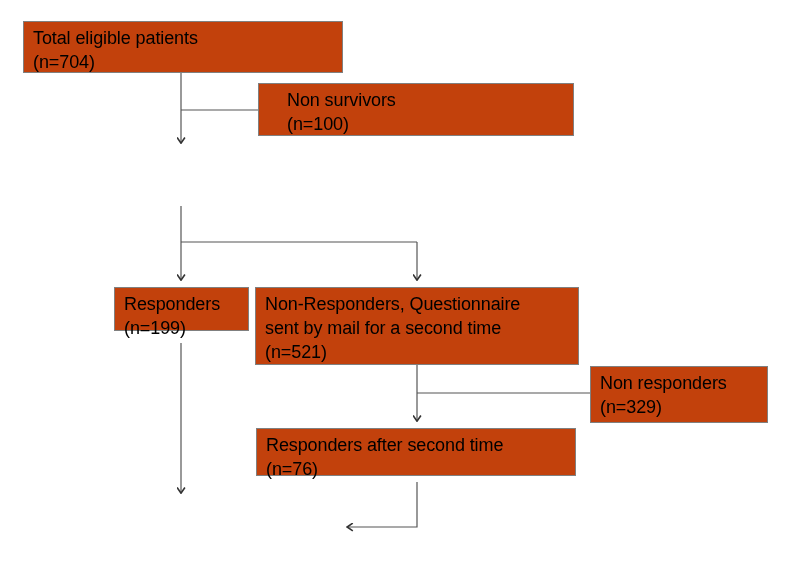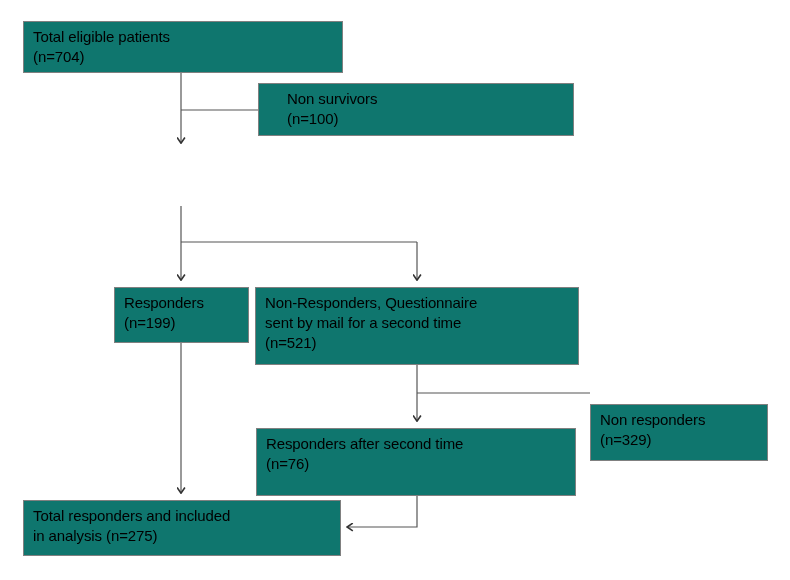--- a/index.html
+++ b/index.html
@@ -23,36 +23,36 @@
     left: 0;
     top: 0;
     width: 790px;
     height: 580px;
     pointer-events: none;
   }
   .node-box {
     position: absolute;
     box-sizing: border-box;
     border: 1px solid #808080;
-    background: #0f766e;
+    background: #c2410c;
     padding: 5px 8px 4px 9px;
-    font-size: 15px;
+    font-size: 18px;
     line-height: 1.32;
     color: #000000;
     white-space: pre-line;
     letter-spacing: -0.1px;
   }
   
   #node-total-eligible      { left: 23px;  top: 21px;  width: 320px; height: 52px; }
   #node-non-survivors       { left: 258px; top: 83px;  width: 316px; height: 53px; padding-left: 28px; }
   #node-questionnaire-sent  { left: 23px;  top: 150px; width: 318px; height: 56px; }
-  #node-responders          { left: 114px; top: 287px; width: 135px; height: 56px; }
+  #node-responders          { left: 114px; top: 287px; width: 135px; height: 44px; }
   #node-non-responders-2nd  { left: 255px; top: 287px; width: 324px; height: 78px; }
-  #node-non-responders-329  { left: 590px; top: 366px; width: 178px; height: 57px; margin-top: 38px; }
-  #node-responders-after    { left: 256px; top: 428px; width: 320px; height: 68px; }
+  #node-non-responders-329  { left: 590px; top: 366px; width: 178px; height: 57px; }
+  #node-responders-after    { left: 256px; top: 428px; width: 320px; height: 48px; }
   #node-total-responders    { left: 23px;  top: 500px; width: 318px; height: 56px; }
 </style>
 </head>
 <body>
 
 <div id="flowchart-canvas">
 
   <svg id="connector-layer" viewBox="0 0 790 580" width="790" height="580" xmlns="http://www.w3.org/2000/svg">
     <defs>
       <marker id="arrow-down" markerWidth="9" markerHeight="9" refX="4.5" refY="7.6" orient="0" markerUnits="userSpaceOnUse">
@@ -92,16 +92,14 @@
   <div class="node-box" id="node-non-responders-2nd">Non-Responders, Questionnaire
 sent by mail for a second time
 (n=521)</div>
 
   <div class="node-box" id="node-non-responders-329">Non responders
 (n=329)</div>
 
   <div class="node-box" id="node-responders-after">Responders after second time
 (n=76)</div>
 
-  <div class="node-box" id="node-total-responders">Total responders and included
-in analysis (n=275)</div>
 
 </div>
 
 </body></html>

